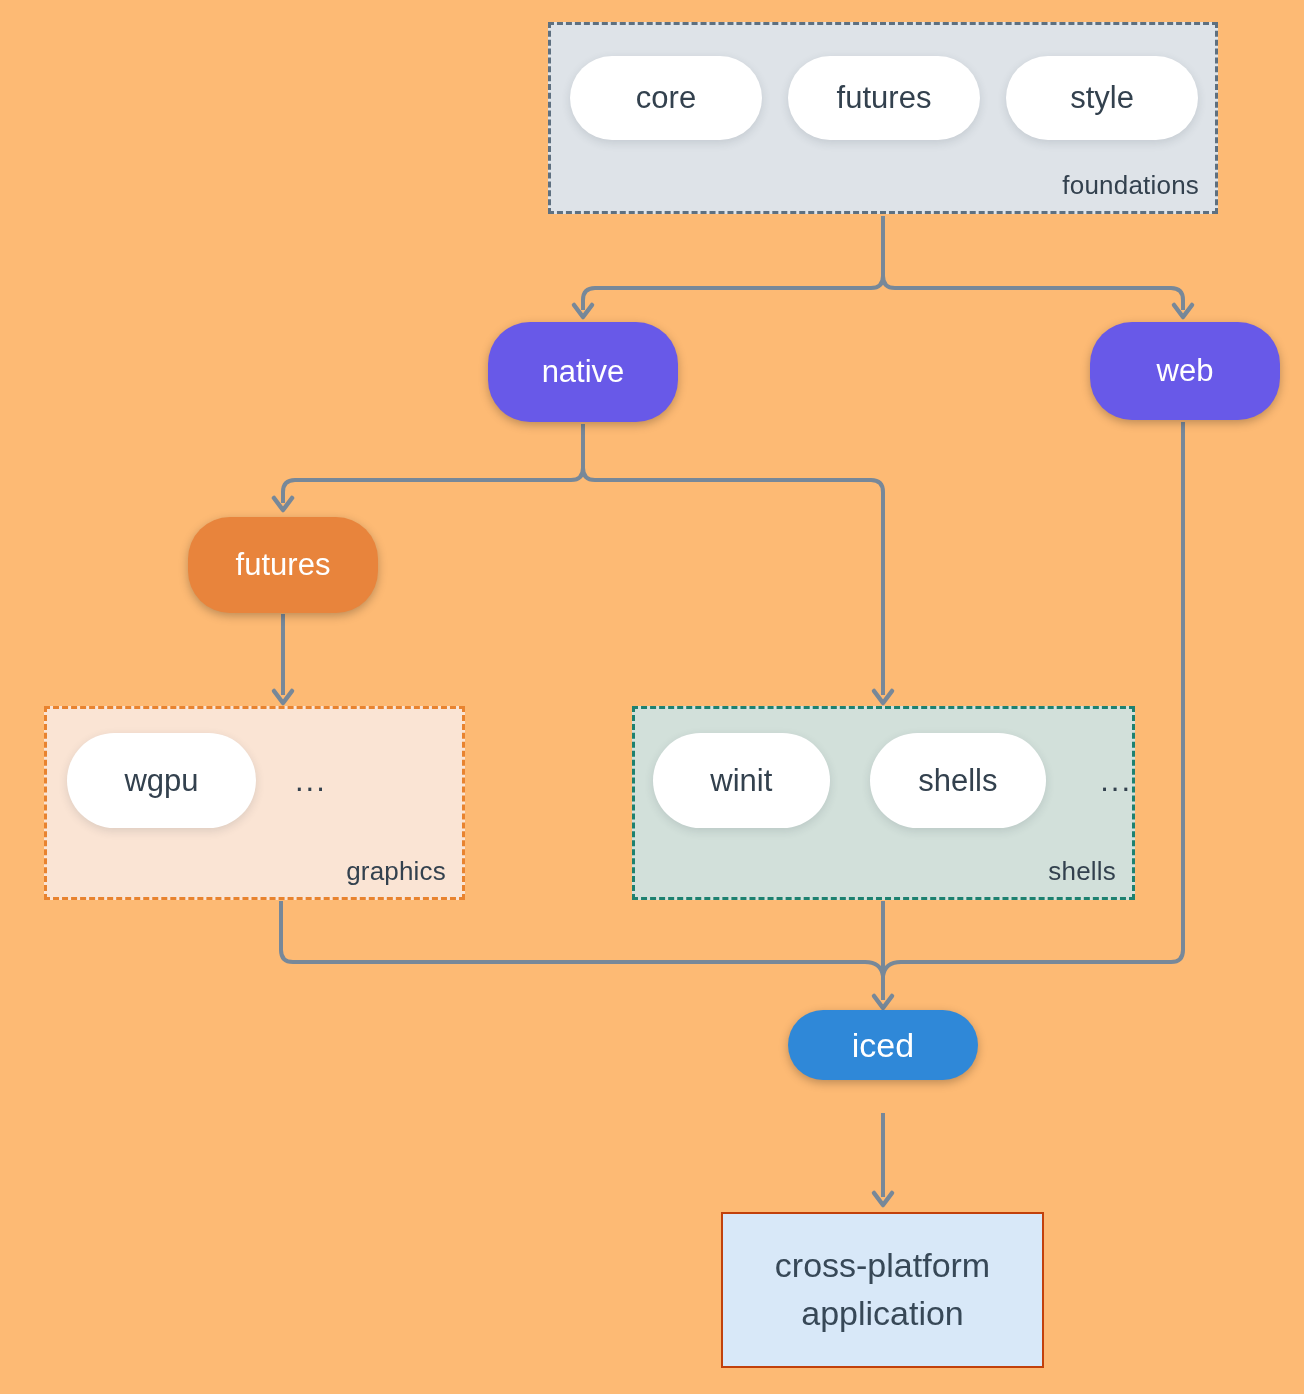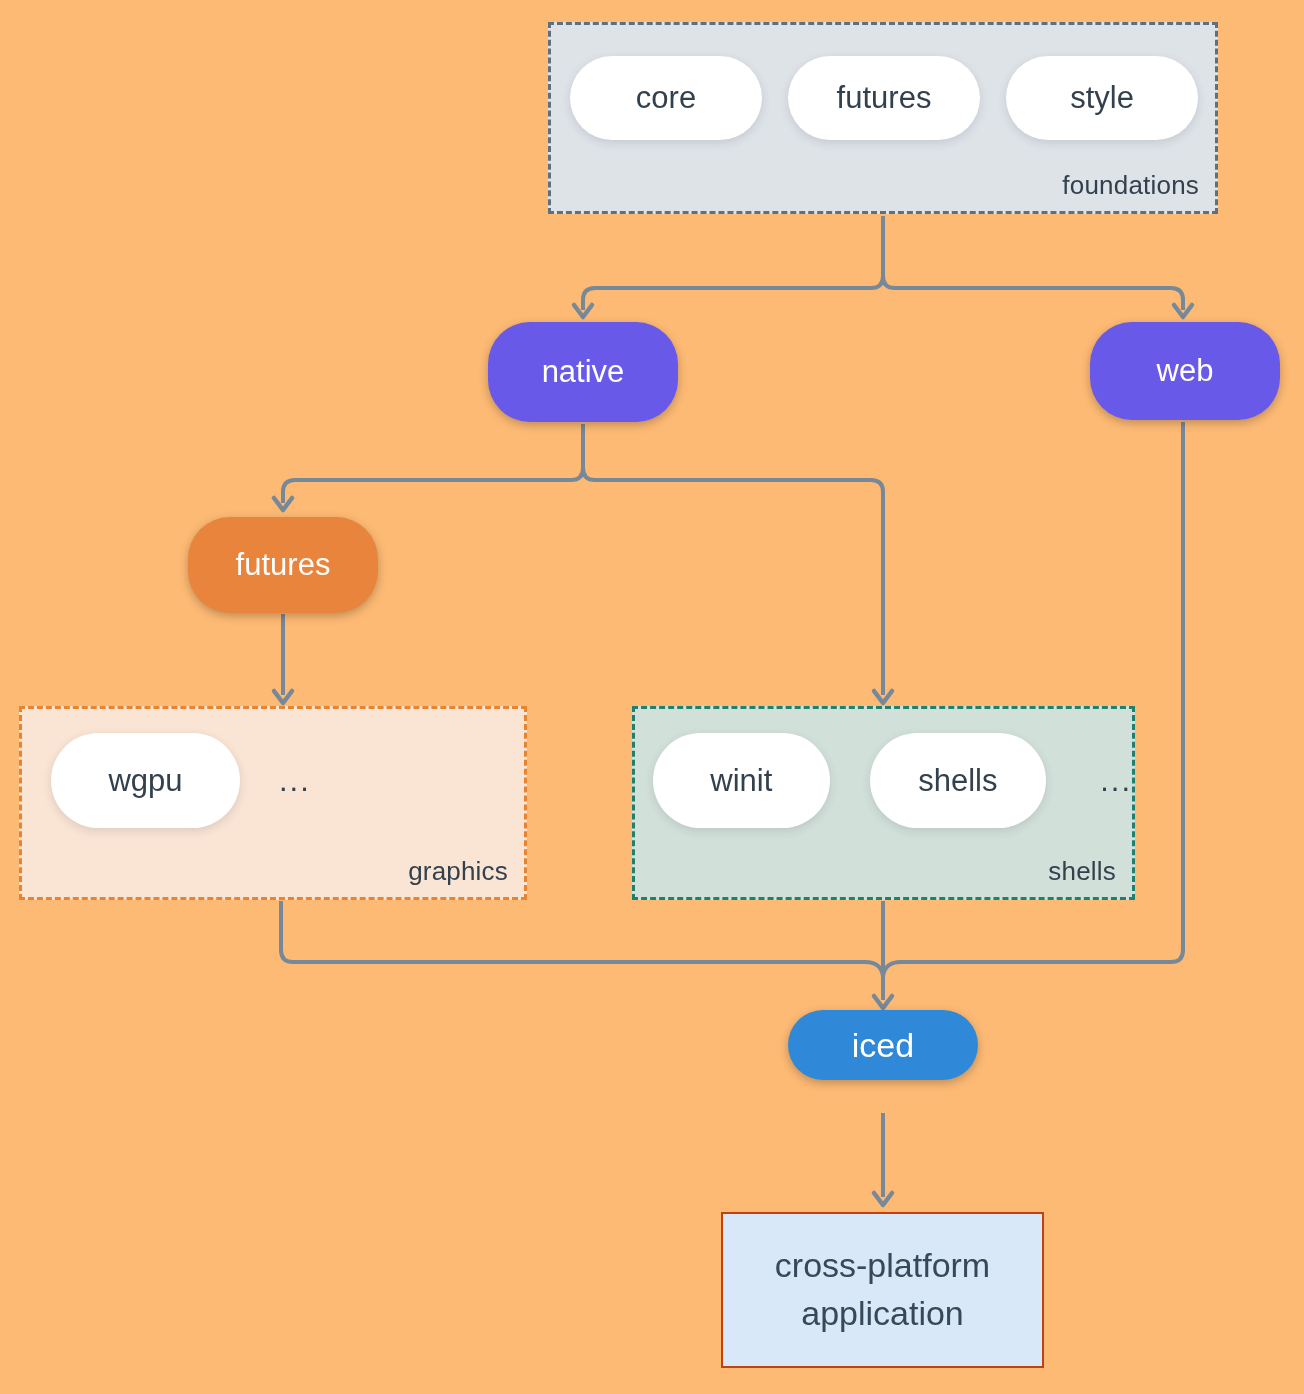--- a/index.html
+++ b/index.html
@@ -16,22 +16,22 @@
   .group-label{
     position:absolute;right:16px;bottom:10px;
     font-size:26px;color:#33414E;letter-spacing:.2px;
   }
   .g-foundations{
     left:548px;top:22px;width:670px;height:192px;
     background:#DEE3E8;border:3px dashed #5E7080;
   }
   .g-foundations .row{padding:31px 0 0 19px;gap:26px;}
   .g-renderers{
-    left:19px;top:706px;width:508px;height:194px;
-    background:#FAE4D4;border:3px dashed #E8832F;padding-left:9px;
+    left:44px;top:706px;width:421px;height:194px;
+    background:#FAE4D4;border:3px dashed #E8832F;
   }
   .g-renderers .row{padding:24px 0 0 20px;gap:25px;}
   .g-shells{
     left:632px;top:706px;width:503px;height:194px;
     background:#D2E0DA;border:3px dashed #1E8170;
   }
   .g-shells .row{padding:24px 0 0 18px;gap:40px;}
 
   .pill{
     display:flex;align-items:center;justify-content:center;

